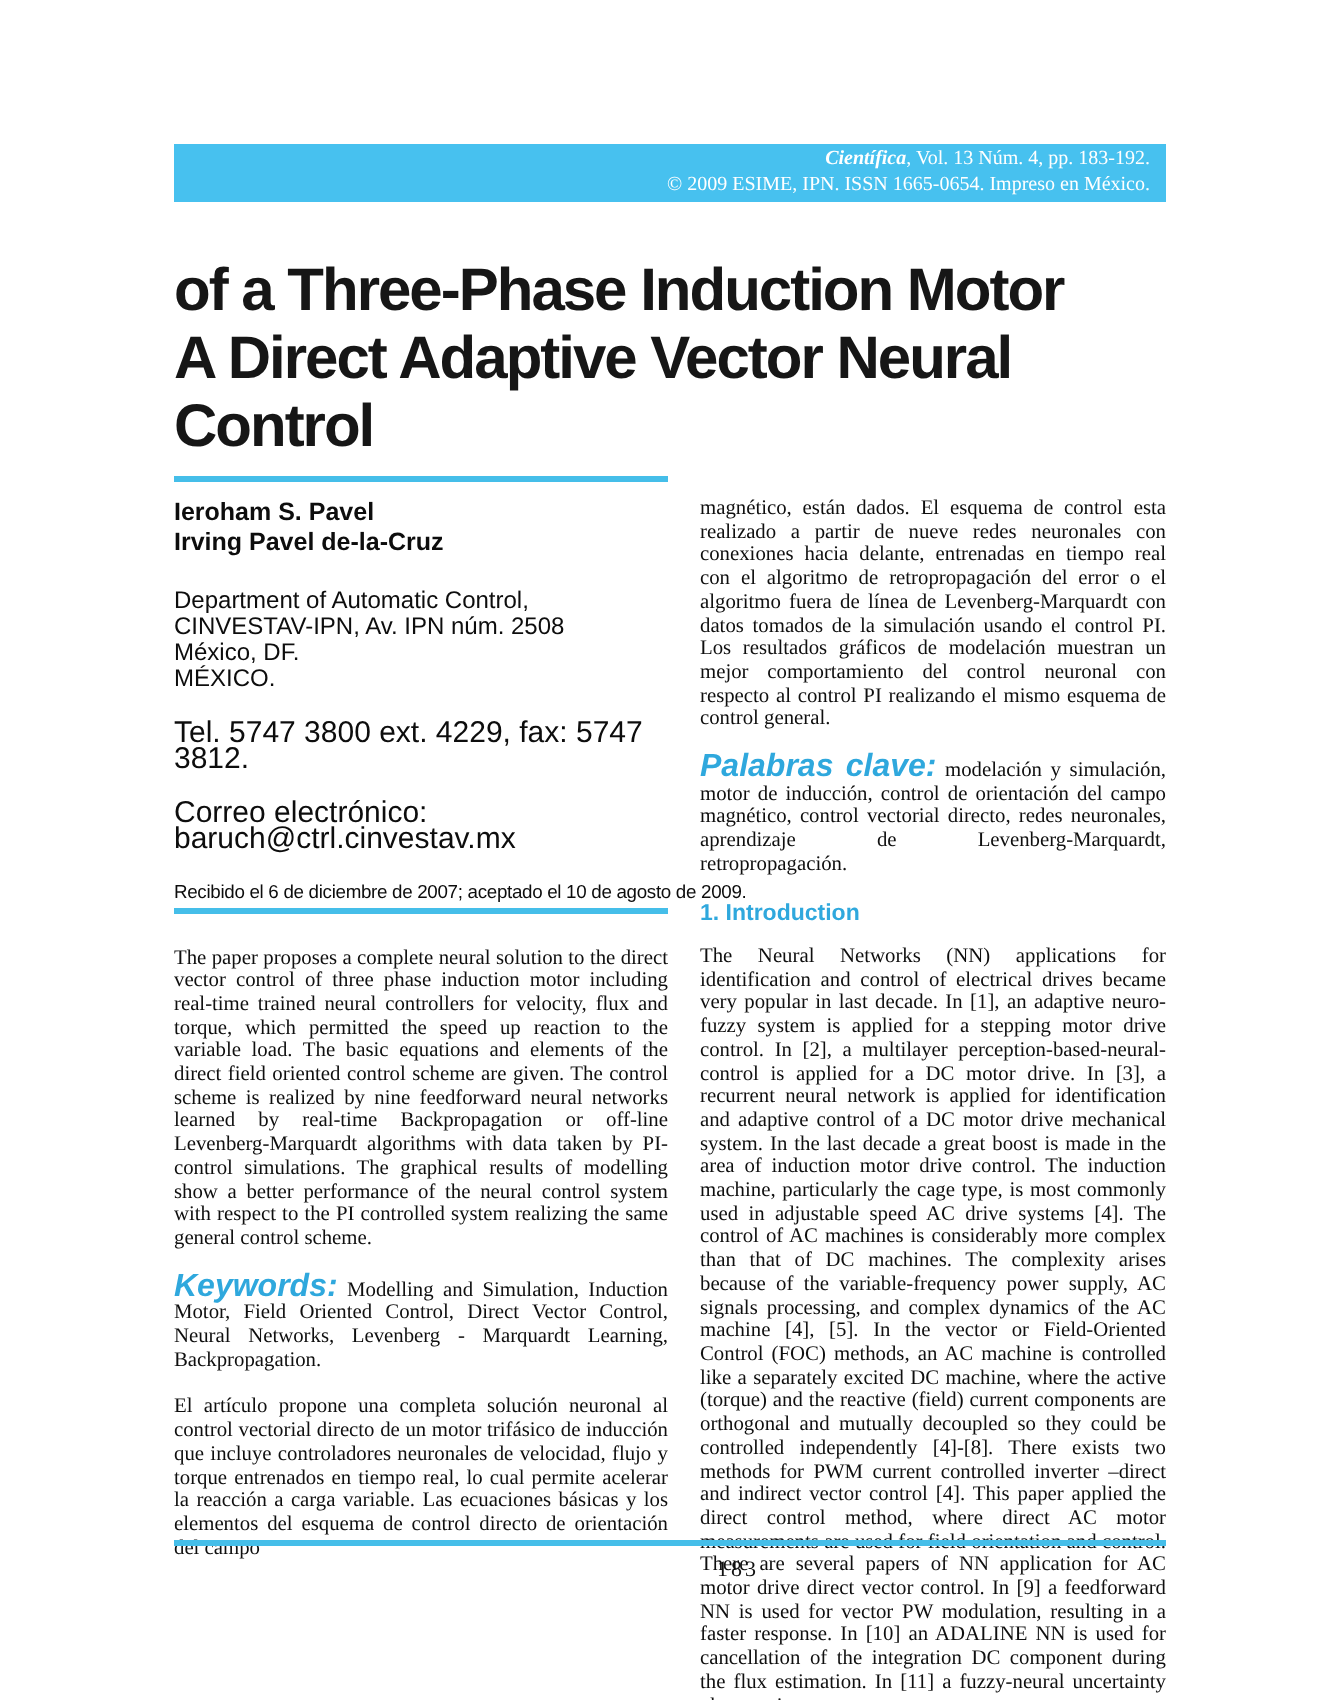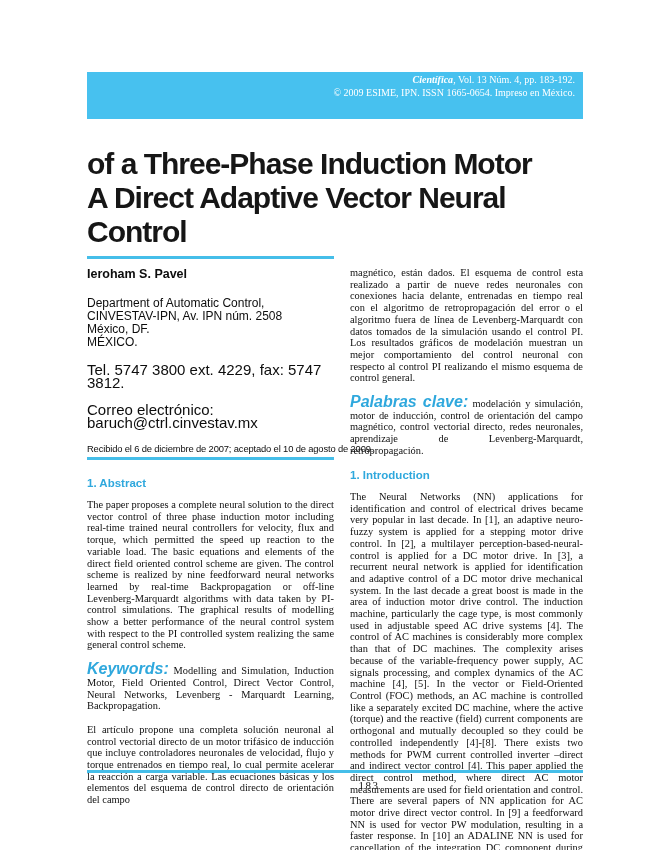--- a/index.html
+++ b/index.html
@@ -5,21 +5,21 @@
   html,body{margin:0;padding:0;background:#e8e8e8;}
   .page{
     position:relative;width:666px;height:850px;background:#ffffff;
     margin:0 auto;overflow:hidden;
     font-family:"Liberation Serif", serif;color:#111;
   }
   .content{position:absolute;left:87px;top:72px;width:496px;}
 
   
   .journal-bar{
-    background:#47c1ef;color:#ffffff;height:47px;
+    background:#47c1ef;color:#ffffff;height:29px;
     text-align:right;padding:2px 8px 0 0;box-sizing:border-box;
     font-size:10px;line-height:12.5px;
     font-family:"Liberation Serif", serif;
     margin-bottom:28px;
   }
   .journal-name{font-style:italic;font-weight:bold;}
 
   
   .paper-title{
     font-family:"Liberation Sans", sans-serif;
@@ -82,37 +82,37 @@
       <div>of a Three-Phase Induction Motor</div>
       <div>A Direct Adaptive Vector Neural Control</div>
     </h1>
     <div class="title-rule"></div>
 
     <div class="columns">
 
       <div class="col-left">
         <div class="authors">
           <div>Ieroham S. Pavel</div>
+          <div>Irving Pavel de-la-Cruz</div>
         </div>
 
         <div class="affiliation">
           <div>Department of Automatic Control,</div>
           <div>CINVESTAV-IPN, Av. IPN núm. 2508</div>
           <div>México, DF.</div>
           <div>MÉXICO.</div>
         </div>
 
         <div class="contact-line">Tel. 5747 3800 ext. 4229, fax: 5747 3812.</div>
 
         <div class="contact-line"><span>Correo electrónico:</span> <span>baruch@ctrl.cinvestav.mx</span></div>
 
         <div class="received-line">Recibido el 6 de diciembre de 2007; aceptado el 10 de agosto de 2009.</div>
         <div class="received-rule"></div>
 
-        <h2 class="section-heading">1. Abstract</h2>
         <p class="body-par">The paper proposes a complete neural solution to the direct vector control of three phase induction motor including real-time trained neural controllers for velocity, flux and torque, which permitted the speed up reaction to the variable load. The basic equations and elements of the direct field oriented control scheme are given. The control scheme is realized by nine feedforward neural networks learned by real-time Backpropagation or off-line Levenberg-Marquardt algorithms with data taken by PI-control simulations. The graphical results of modelling show a better performance of the neural control system with respect to the PI controlled system realizing the same general control scheme.</p>
 
         <p class="body-par"><span class="kw-label">Keywords:</span> <span>Modelling and Simulation, Induction Motor, Field Oriented Control, Direct Vector Control, Neural Networks, Levenberg - Marquardt Learning, Backpropagation.</span></p>
 
         <p class="body-par">El artículo propone una completa solución neuronal al control vectorial directo de un motor trifásico de inducción que incluye controladores neuronales de velocidad, flujo y torque entrenados en tiempo real, lo cual permite acelerar la reacción a carga variable. Las ecuaciones básicas y los elementos del esquema de control directo de orientación del campo</p>
       </div>
 
       <div class="col-right">
         <p class="body-par">magnético, están dados. El esquema de control esta realizado a partir de nueve redes neuronales con conexiones hacia delante, entrenadas en tiempo real con el algoritmo de retropropagación del error o el algoritmo fuera de línea de Levenberg-Marquardt con datos tomados de la simulación usando el control PI. Los resultados gráficos de modelación muestran un mejor comportamiento del control neuronal con respecto al control PI realizando el mismo esquema de control general.</p>
 

